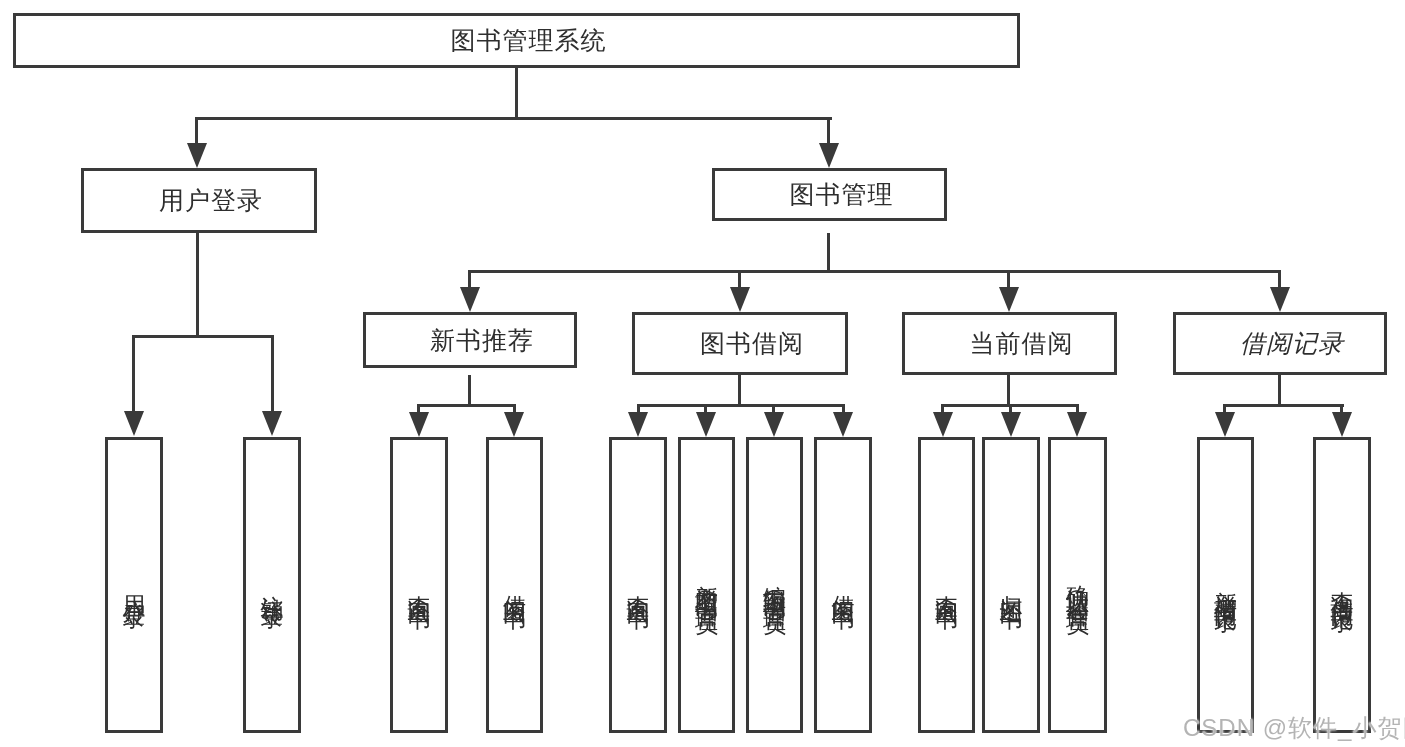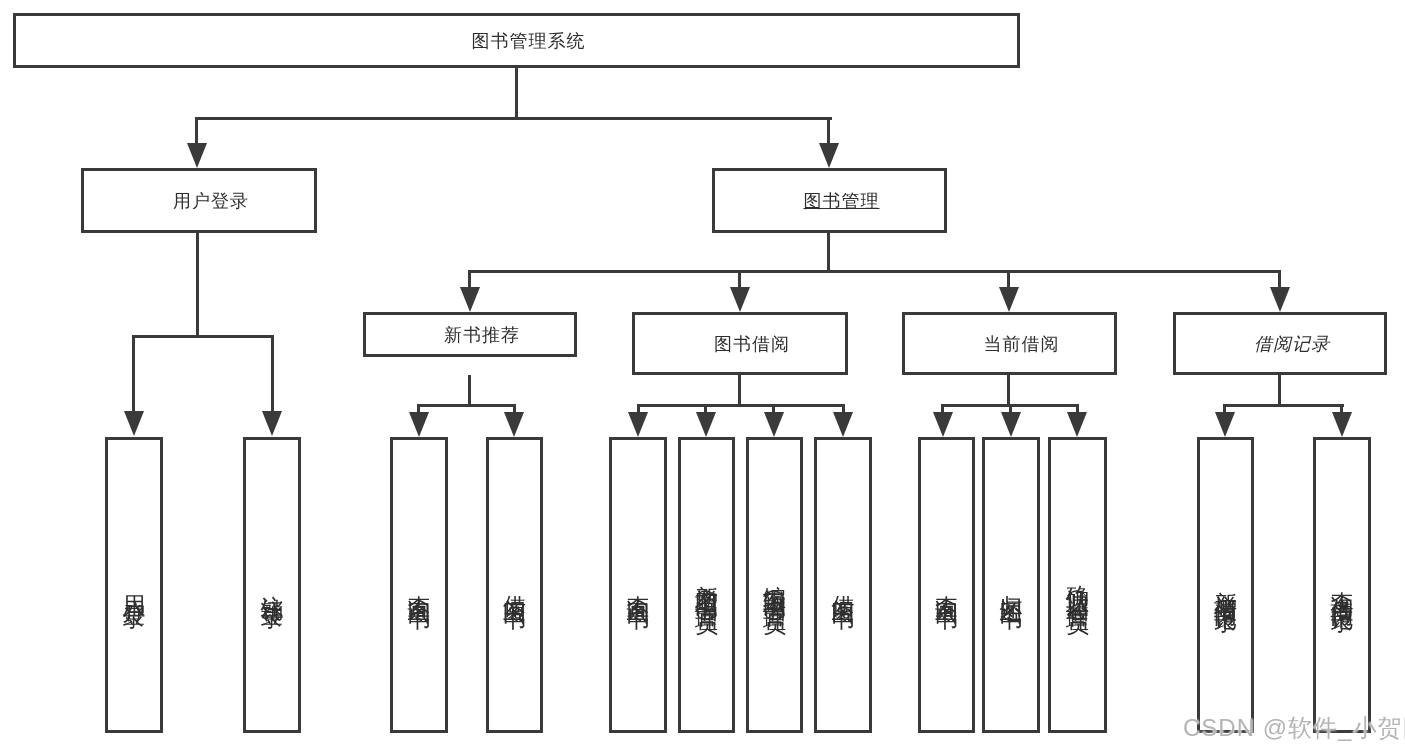--- a/index.html
+++ b/index.html
@@ -17,21 +17,21 @@
   .box{
     position:absolute;
     box-sizing:border-box;
     border:3px solid var(--line);
     background:#ffffff;
     display:flex;
     align-items:center;
     justify-content:center;
     color:var(--text);
   }
-  .box.h{font-size:18px;letter-spacing:1px;padding-left:24px;}
+  .box.h{font-size:25px;letter-spacing:1px;padding-left:24px;}
   .box.v{
     font-size:23px;
     writing-mode:vertical-rl;
     letter-spacing:4px;
     line-height:1;
   }
   .hl{position:absolute;height:3px;background:var(--line);}
   .vl{position:absolute;width:3px;background:var(--line);}
   .ar{
     position:absolute;width:0;height:0;
@@ -61,21 +61,21 @@
   <div class="vl" style="left:515px;top:68px;height:50px;"></div>
   <div class="hl" style="left:196px;top:117px;width:636px;"></div>
   <div class="vl" style="left:195px;top:117px;height:30px;"></div>
   <div class="ar" style="left:187px;top:143px;"></div>
   <div class="vl" style="left:827px;top:117px;height:30px;"></div>
   <div class="ar" style="left:819px;top:143px;"></div>
 
   <div class="box h" style="left:81px;top:168px;width:236px;height:65px;">
     <span>用户登录</span>
   </div>
-  <div class="box h" style="left:712px;top:168px;width:235px;height:65px;text-decoration:underline;">
+  <div class="box h" style="left:712px;top:168px;width:235px;height:53px;">
     <span>图书管理</span>
   </div>
 
   <div class="vl" style="left:196px;top:233px;height:104px;"></div>
   <div class="hl" style="left:132px;top:335px;width:142px;"></div>
   <div class="vl" style="left:132px;top:335px;height:76px;"></div>
   <div class="ar" style="left:124px;top:411px;"></div>
   <div class="vl" style="left:271px;top:335px;height:76px;"></div>
   <div class="ar" style="left:262px;top:411px;"></div>
 
@@ -83,21 +83,21 @@
   <div class="hl" style="left:468px;top:270px;width:813px;"></div>
   <div class="vl" style="left:468px;top:270px;height:20px;"></div>
   <div class="ar" style="left:460px;top:287px;"></div>
   <div class="vl" style="left:738px;top:270px;height:20px;"></div>
   <div class="ar" style="left:730px;top:287px;"></div>
   <div class="vl" style="left:1007px;top:270px;height:20px;"></div>
   <div class="ar" style="left:999px;top:287px;"></div>
   <div class="vl" style="left:1278px;top:270px;height:20px;"></div>
   <div class="ar" style="left:1270px;top:287px;"></div>
 
-  <div class="box h" style="left:363px;top:312px;width:214px;height:45px;">
+  <div class="box h" style="left:363px;top:312px;width:214px;height:56px;">
     <span>新书推荐</span>
   </div>
   <div class="box h" style="left:632px;top:312px;width:216px;height:63px;">
     <span>图书借阅</span>
   </div>
   <div class="box h" style="left:902px;top:312px;width:215px;height:63px;">
     <span>当前借阅</span>
   </div>
   <div class="box h" style="left:1173px;top:312px;width:214px;height:63px;font-style:italic;">
     <span>借阅记录</span>

